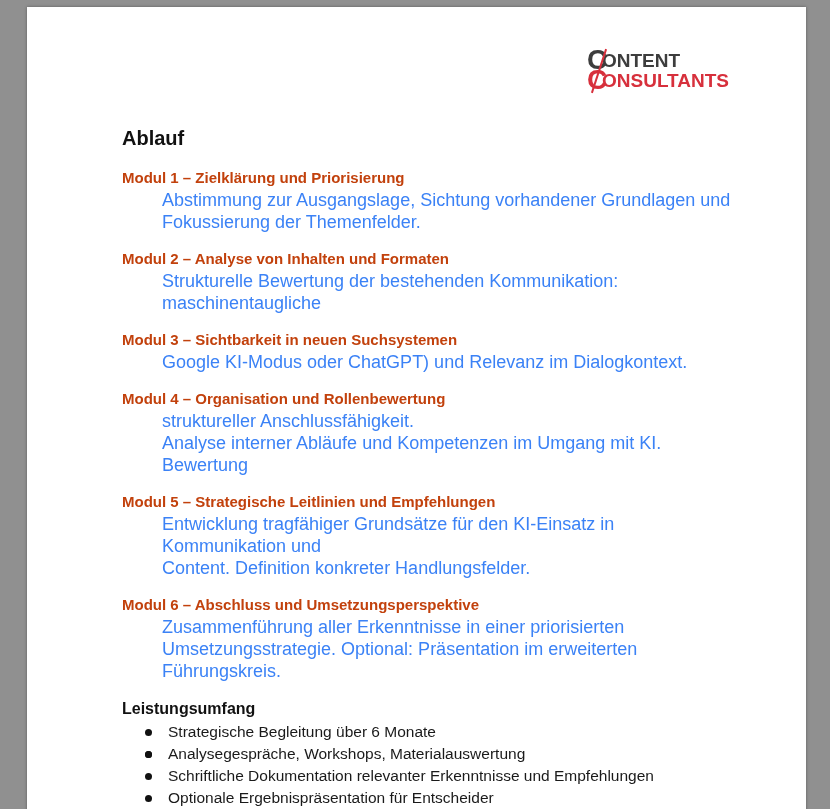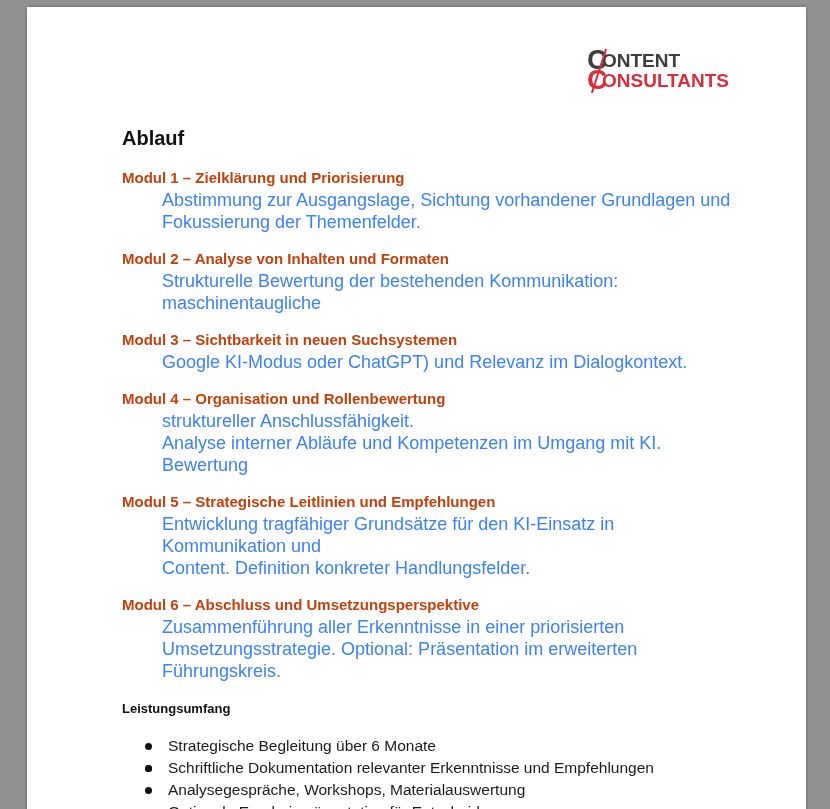--- a/index.html
+++ b/index.html
@@ -104,25 +104,24 @@
       line-height: 22px;
       color: #c2410c;
     }
     .module-body {
       font-size: 18px;
       line-height: 22px;
       color: #3b82f6;
       margin-left: 40px;
     }
     .h2 {
-      font-size: 13px;
+      font-size: 16px;
       font-weight: bold;
       line-height: 24px;
       margin-top: 6px;
-      margin-bottom: 14px;
       color: #111;
     }
     .bullets {
       list-style: none;
       padding-left: 0;
     }
     .bullet-item {
       position: relative;
       padding-left: 46px;
       font-size: 15.5px;
@@ -198,25 +197,25 @@
     <ul class="bullets">
       <li class="bullet-item">
         <span class="bullet-dot"></span>
         <span>Strategische Begleitung über 6 Monate</span>
       </li>
       <li class="bullet-item">
         <span class="bullet-dot"></span>
       </li>
       <li class="bullet-item">
         <span class="bullet-dot"></span>
+        <span>Analysegespräche, Workshops, Materialauswertung</span>
+      </li>
+      <li class="bullet-item">
+        <span class="bullet-dot"></span>
         <span>Schriftliche Dokumentation relevanter Erkenntnisse und Empfehlungen</span>
-      </li>
-      <li class="bullet-item">
-        <span class="bullet-dot"></span>
-        <span>Analysegespräche, Workshops, Materialauswertung</span>
       </li>
       <li class="bullet-item">
         <span class="bullet-dot"></span>
         <span>Optionale Ergebnispräsentation für Entscheider</span>
       </li>
     </ul>
   </div>
 </div>
 
 </body></html>

